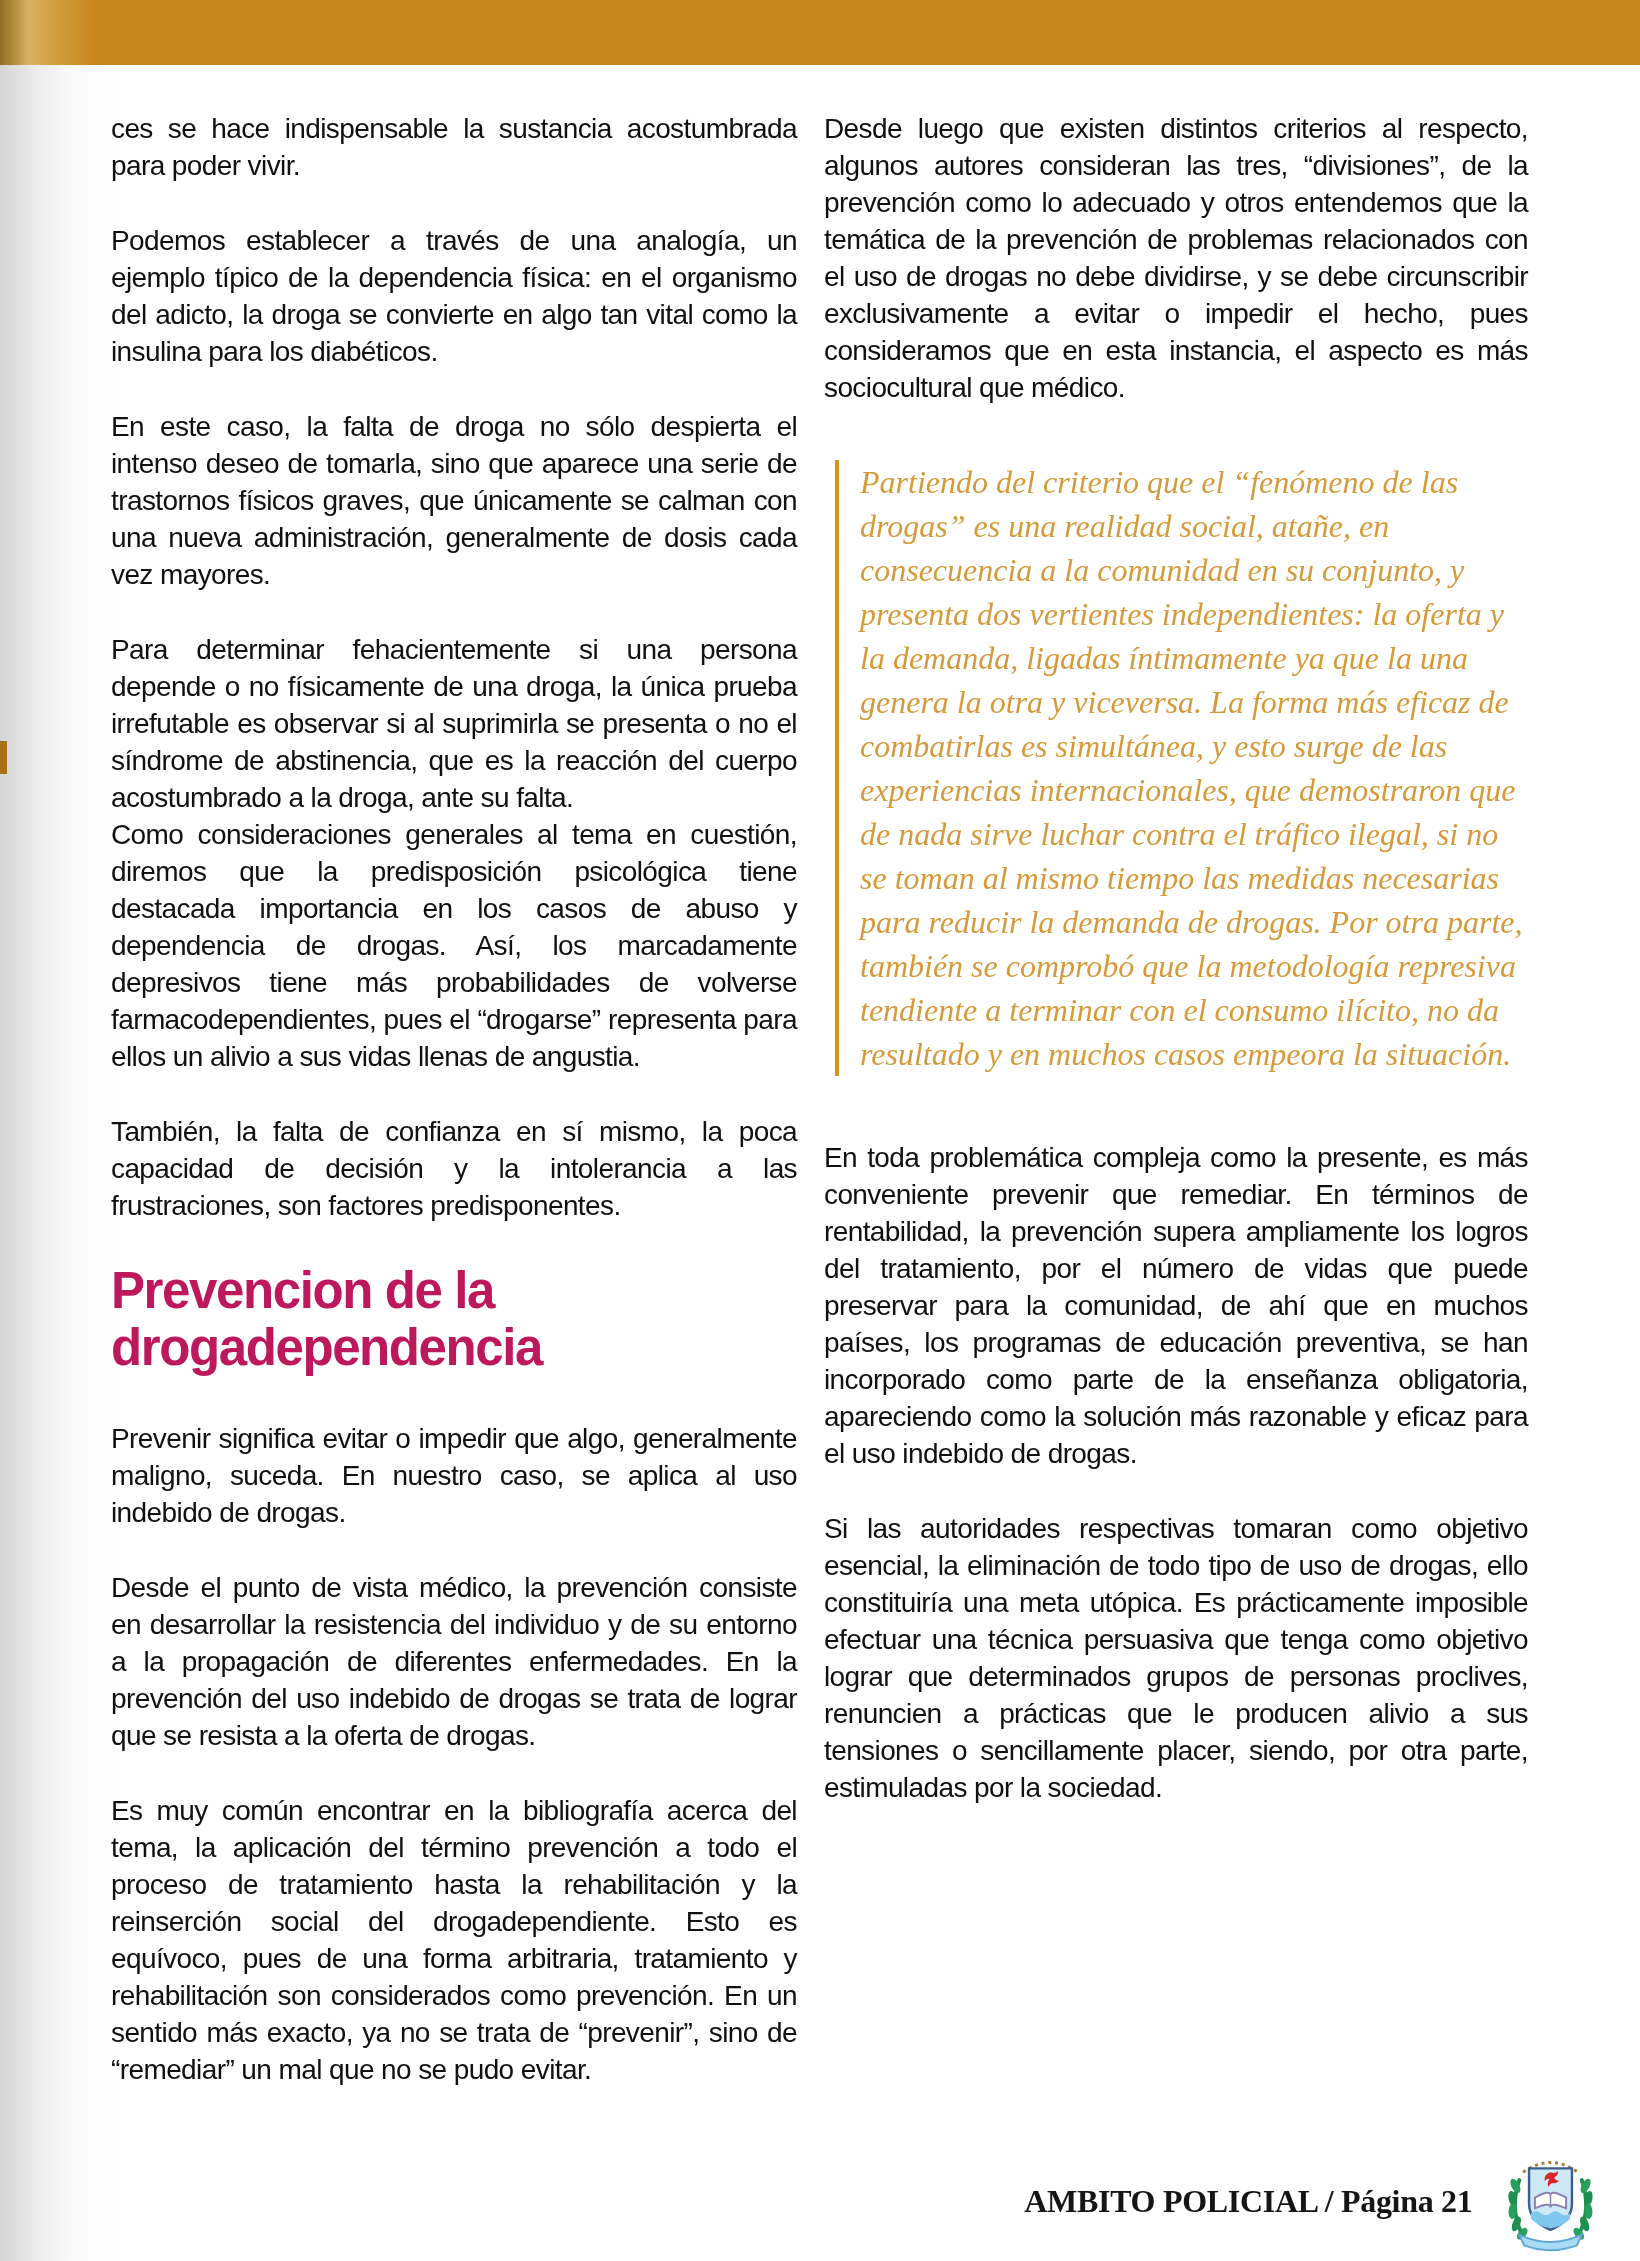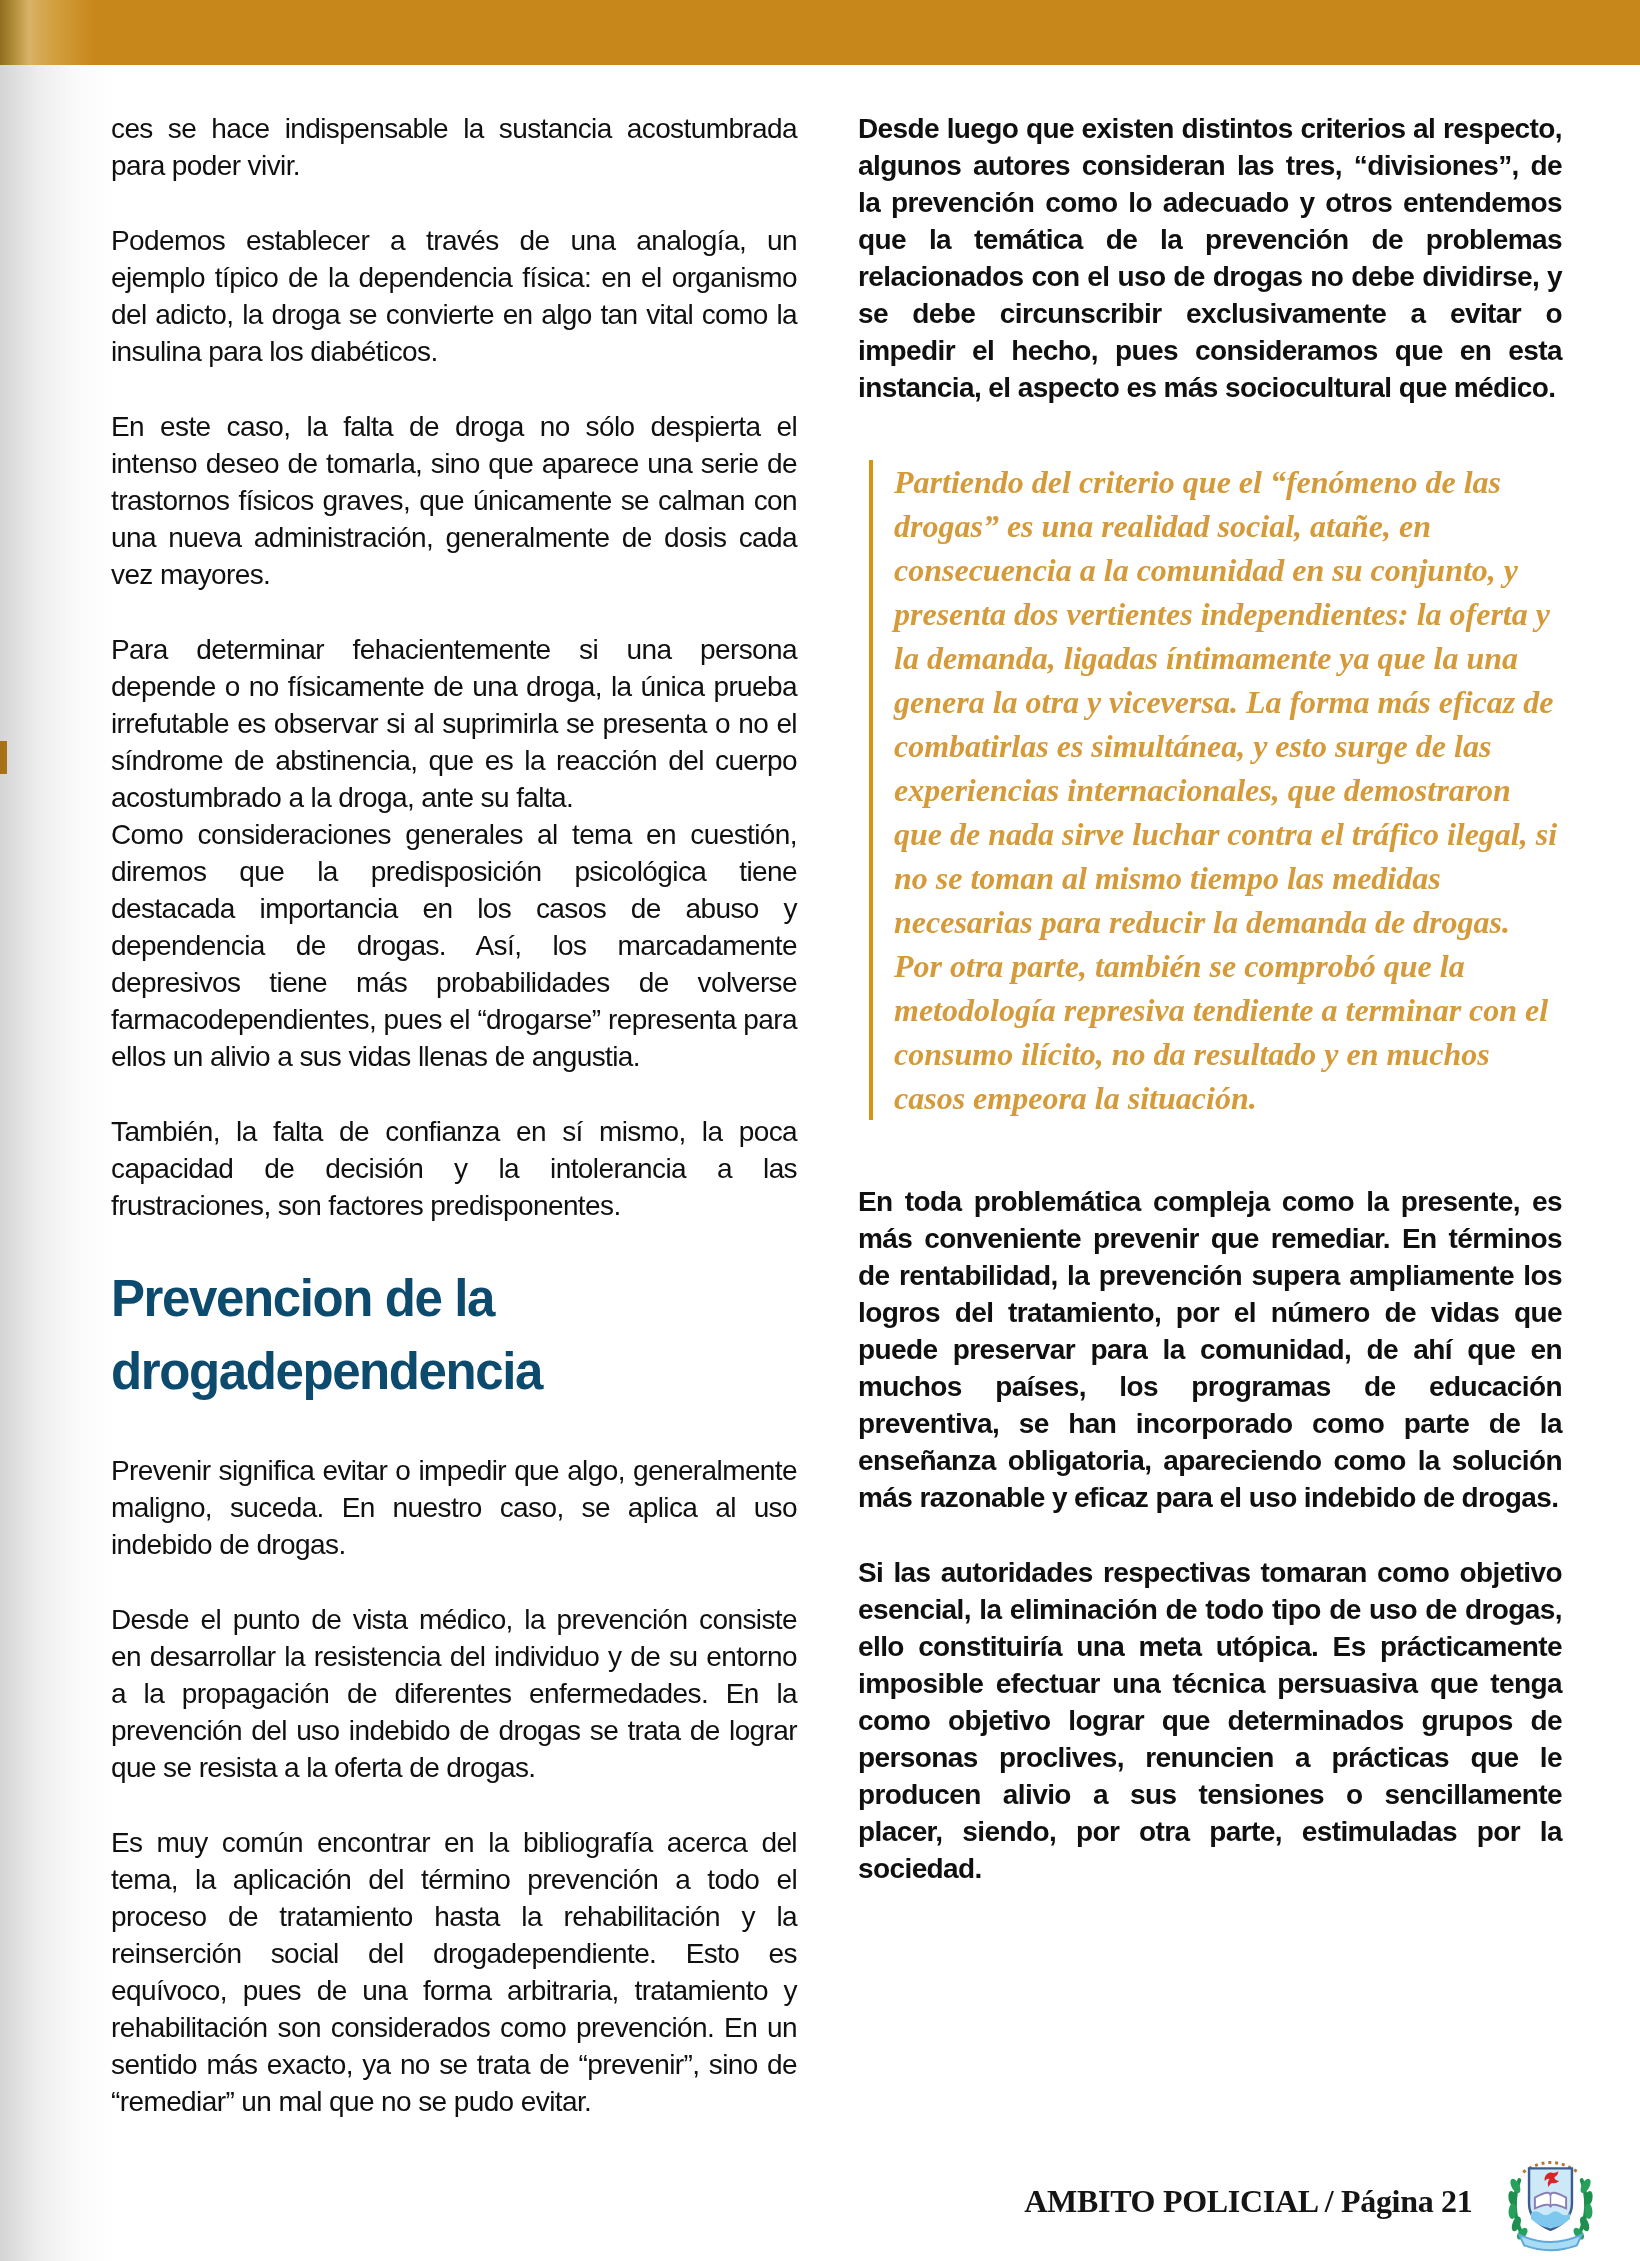--- a/index.html
+++ b/index.html
@@ -19,31 +19,31 @@
   .topbar{
     position:absolute;top:0;left:0;width:100%;height:65px;
     background:linear-gradient(90deg,#8F6E22 0px,#A98733 11px,#D9B266 29px,#D2A244 50px,#C8871B 94px,#C8871B 100%);
   }
   .edge-tab{
     position:absolute;left:0;top:741px;width:7px;height:33px;
     background:#C8871B;
   }
   .col{position:absolute;top:110px;}
   .col-left{left:111px;width:686px;}
-  .col-right{left:858px;width:704px;font-weight:bold;}
+  .col-right{left:824px;width:704px;}
   .para{
     margin:0 0 38px 0;
     font-size:28px;line-height:37px;letter-spacing:-0.6px;
     color:#101010;text-align:justify;
   }
   .para.tight{margin-bottom:0;}
   .section-heading{
     margin:35px 0 44px 0;
-    font-size:51px;line-height:73px;font-weight:bold;letter-spacing:-1.4px;
-    color:#0c4a6e;white-space:pre-line;
+    font-size:51px;line-height:57px;font-weight:bold;letter-spacing:-1.4px;
+    color:#be185d;white-space:pre-line;
   }
   .pull-quote{
     margin:54px 0 63px 11px;
     padding-left:21px;
     border-left:4.9px solid #D8930F;
     font-family:"Liberation Serif", serif;
     font-style:italic;
     font-size:32px;line-height:44px;
     color:#D59A3A;text-align:left;
   }

